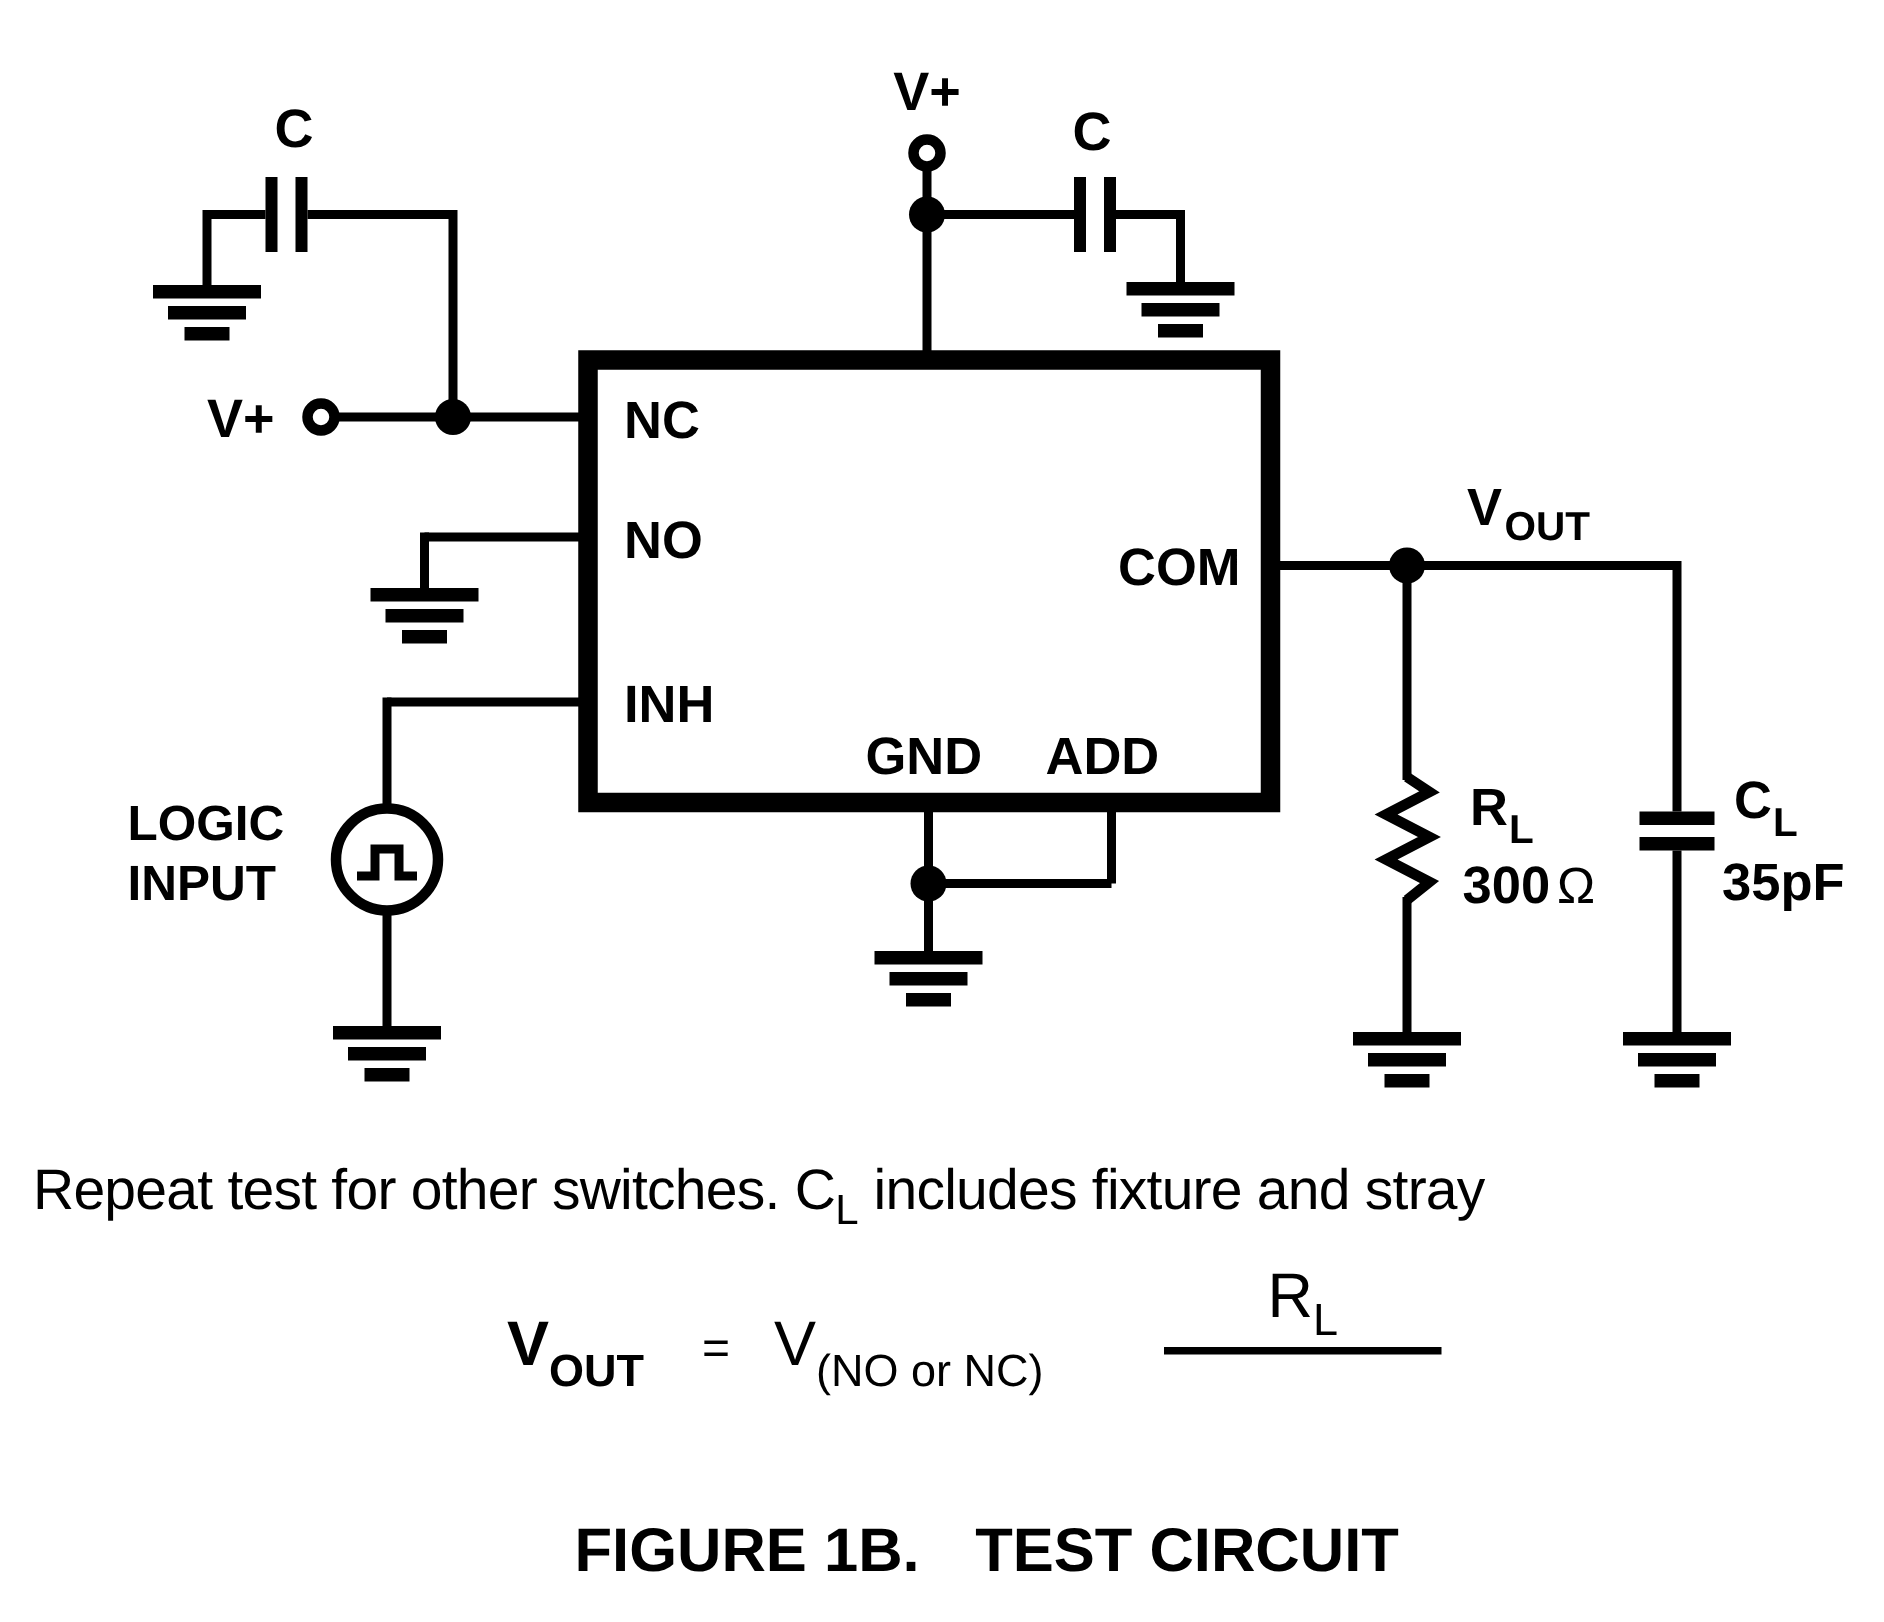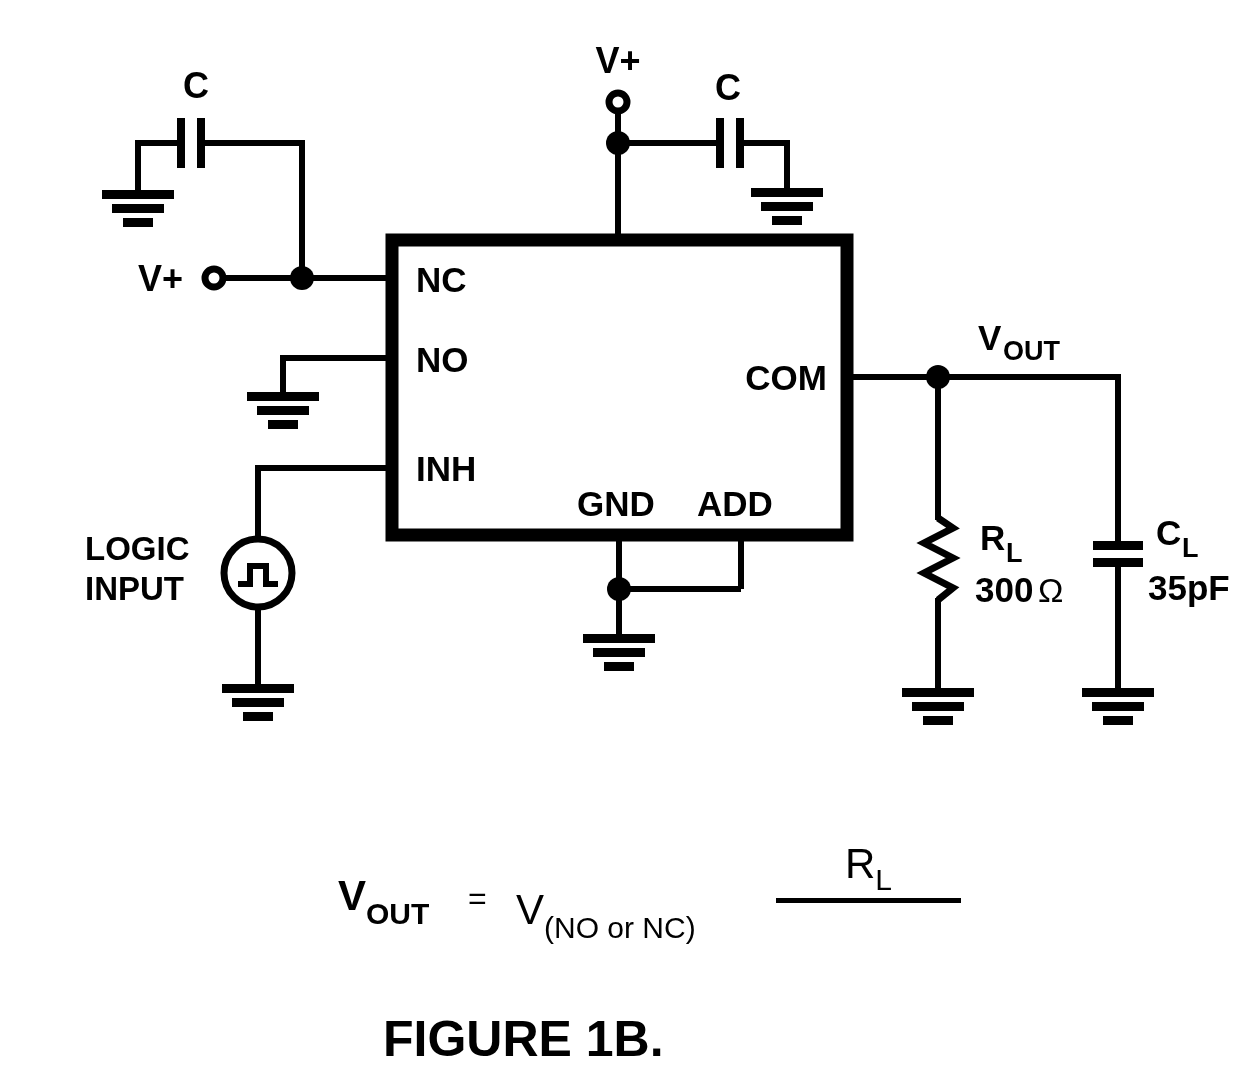--- a/index.html
+++ b/index.html
@@ -51,21 +51,21 @@
   .eq-frac { position: absolute; left: 438px; top: 0; width: 185px; text-align: center; }
   .eq-frac .num { font-size: 42px; padding-bottom: 10px; border-bottom: 5px solid #000; display: block; }
   .eq-frac .den { font-size: 42px; padding-top: 4px; display: block; }
   .eq-frac .eq-sub { top: 12px; }
   .eq-plus { font-size: 27px; position: relative; top: -6px; padding: 0 4px; }
 
   .caption {
     position: absolute;
     left: 383px;
     top: 1010px;
-    font-size: 50px;
+    font-size: 41px;
     font-weight: bold;
     white-space: nowrap;
     display: flex;
     gap: 37px;
     align-items: flex-end;
   }
 </style>
 </head>
 <body>
 
@@ -161,30 +161,32 @@
     <text class="comp-val" x="975" y="602">300</text>
     <text class="comp-unit" x="1038" y="602">Ω</text>
 
     <text class="node-label" x="1156" y="545">C</text>
     <text class="sub-label" x="1182" y="557">L</text>
     <text class="comp-val" x="1148" y="600">35pF</text>
   </svg>
 
   
   <div class="note-block">
+    <div><span>Repeat test for other switches. C</span><span class="note-sub">L</span><span> includes fixture and stray</span></div>
   </div>
 
   
   <div class="equation">
     <span class="eq-part" style="left:0; top:32px;font-weight:bold;"><span class="eq-main">V</span><span class="eq-sub">OUT</span></span>
     <span class="eq-part eq-equals" style="left:130px; top:40px;">=</span>
-    <span class="eq-part" style="left:178px; top:32px;margin-top:14px;"><span class="eq-main">V</span><span class="eq-sub">(NO or NC)</span></span>
+    <span class="eq-part" style="left:178px; top:32px;"><span class="eq-main">V</span><span class="eq-sub">(NO or NC)</span></span>
     <span class="eq-frac">
       <span class="num"><span>R</span><span class="eq-sub">L</span></span>
     </span>
   </div>
 
   
   <div class="caption">
     <span>FIGURE 1B.</span>
+    <span>TEST CIRCUIT</span>
   </div>
 
 </div>
 
 </body></html>

